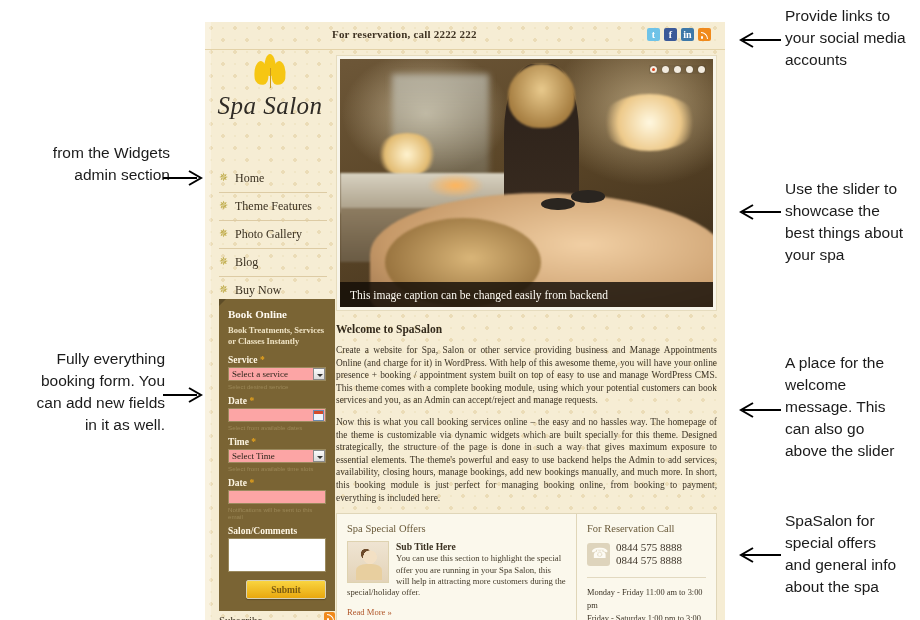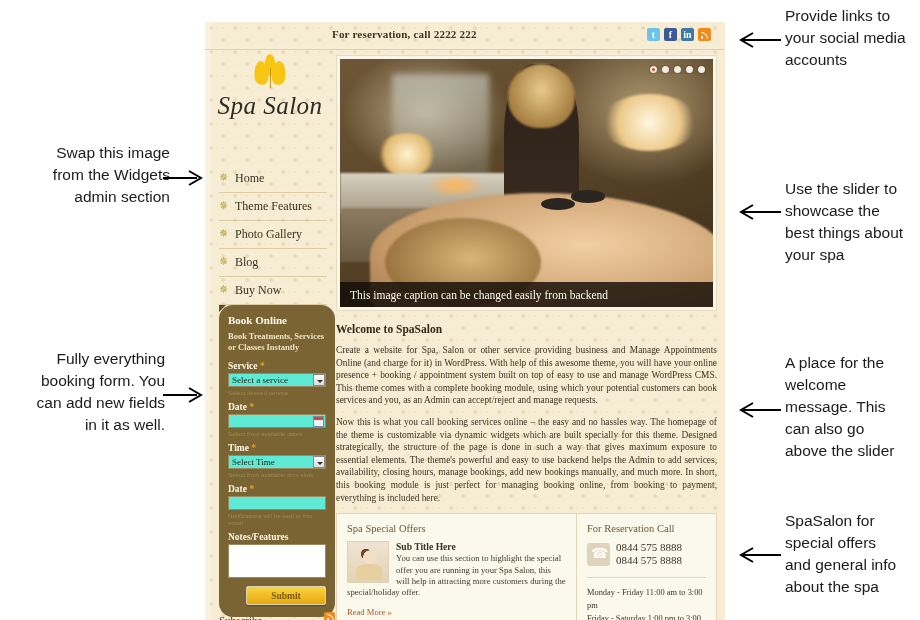--- a/index.html
+++ b/index.html
@@ -53,28 +53,28 @@
   .petalR{right:1px;top:7px;width:14px;height:24px;border-radius:40% 60% 55% 45%/60% 70% 30% 40%;transform:rotate(8deg);}
   .stem{position:absolute;left:16.5px;top:14px;width:1.5px;height:20px;background:#c9991a;}
   .brand{font-family:"Liberation Serif",serif;font-style:italic;font-size:25px;color:#2f2b26;margin-top:4px;letter-spacing:.5px;}
 
   .nav{position:absolute;left:14px;top:115px;width:108px;}
   .nav a{display:block;position:relative;padding:6px 0 6px 16px;font-family:"Liberation Serif",serif;font-size:12px;color:#3a3020;text-decoration:none;border-bottom:1px solid #ddcba4;}
   .nav a:first-child{border-top:none;}
   .star{position:absolute;left:0;top:7px;color:#b9a43a;font-size:11px;line-height:1;}
 
   
-  .book{position:absolute;left:14px;top:255px;width:116px;background:#7a6434;padding:9px 9px 12px 9px;box-sizing:border-box;border-radius:14px;}
+  .book{position:absolute;left:14px;top:249px;width:116px;background:#7a6434;padding:9px 9px 12px 9px;box-sizing:border-box;}
   .book:before{content:"";position:absolute;left:0;top:0;border-top:7px solid #5d4c27;border-right:7px solid transparent;}
   .book h3{margin:0 0 5px 0;font-family:"Liberation Serif",serif;font-size:11px;color:#fffaf0;font-weight:bold;}
   .book .sub{font-family:"Liberation Serif",serif;font-size:8.5px;color:#efe3c4;font-weight:bold;line-height:11px;margin-bottom:8px;}
   .fl{font-family:"Liberation Serif",serif;font-size:9.5px;color:#fff7e4;font-weight:bold;margin:0 0 2px;}
   .req{color:#e8a31c;}
   .hint{font-family:"Liberation Sans",sans-serif;font-size:6.2px;color:#9b8757;margin:2px 0 6px;}
-  .sel,.inp{width:98px;height:14px;box-sizing:border-box;background:#5eead4;border:1px solid #9b8a5e;font-family:"Liberation Serif",serif;font-size:9px;color:#2c2419;padding:0 16px 0 3px;line-height:12px;position:relative;display:block;}
+  .sel,.inp{width:98px;height:14px;box-sizing:border-box;background:#fca5a5;border:1px solid #9b8a5e;font-family:"Liberation Serif",serif;font-size:9px;color:#2c2419;padding:0 16px 0 3px;line-height:12px;position:relative;display:block;}
   .selwrap{position:relative;width:98px;}
   .arrowbtn{position:absolute;right:1px;top:1px;width:12px;height:12px;background:linear-gradient(#fbfbfb,#dcdcdc);border:1px solid #8a8a8a;box-sizing:border-box;}
   .arrowbtn:after{content:"";position:absolute;left:3px;top:5px;border-left:3px solid transparent;border-right:3px solid transparent;border-top:3px solid #333;}
   .calbtn{position:absolute;right:2px;top:2px;width:11px;height:11px;background:#f0f4f9;border:1px solid #6d8bb0;box-sizing:border-box;}
   .calbtn:before{content:"";position:absolute;left:0;top:0;right:0;height:3px;background:#d24b2a;}
   .ta{width:98px;height:34px;background:#fff;border:1px solid #9b8a5e;box-sizing:border-box;display:block;}
   .submit{margin:8px 0 0 18px;width:78px;height:17px;background:linear-gradient(#f9d440,#e9a80e);border:1px solid #d9d2b5;border-radius:2px;font-family:"Liberation Serif",serif;font-weight:bold;font-size:9.5px;color:#7a5a10;display:flex;align-items:center;justify-content:center;box-shadow:0 1px 1px rgba(0,0,0,.25);}
 
   .subs{position:absolute;left:14px;top:560px;width:116px;}
   .subs h4{margin:0;font-family:"Liberation Serif",serif;font-size:11px;color:#3a3020;font-weight:normal;display:inline-block;}
@@ -128,21 +128,20 @@
   .phoneicon{width:23px;height:23px;background:#ded4bc;border-radius:3px;position:relative;flex:none;}
   .phoneicon:after{content:"\260E";position:absolute;left:4px;top:2px;font-size:14px;color:#fdfbf4;}
   .nums{font-family:"Liberation Serif",serif;font-size:11px;color:#3b3226;line-height:13px;}
   .hr{height:1px;background:#e2d9c0;margin:10px 0 8px;}
   .hours{font-family:"Liberation Serif",serif;font-size:8.4px;color:#3d3527;line-height:13px;}
 </style>
 </head>
 <body>
 
 <div class="anno anno-left" style="left:10px;top:142px;width:160px;">
-  <div>Swap this image</div>
   <div>from the Widgets</div>
   <div>admin section</div>
 </div>
 <div class="arrow" style="left:163px;top:168px;width:42px;">
   <svg width="42" height="20" viewBox="0 0 42 20">
       <path d="M0 10 H34" stroke="#000" stroke-width="2" fill="none"></path>
       <path d="M26 3 L38 10 L26 17" stroke="#000" stroke-width="2" fill="none"></path>
     </svg>
 </div>
 
@@ -274,21 +273,21 @@
       <div class="selwrap">
         <div class="sel">Select Time</div>
         <span class="arrowbtn"></span>
       </div>
       <div class="hint">Select from available time slots</div>
 
       <div class="fl"><span>Date</span> <span class="req">*</span></div>
       <div class="inp"></div>
       <div class="hint">Notifications will be sent to this email</div>
 
-      <div class="fl">Notes/Features</div>
+      <div class="fl">Salon/Comments</div>
       <div class="ta"></div>
 
       <div class="submit">Submit</div>
     </div>
 
     <div class="subs">
       <div class="rssbox">
           <span class="rss-glyph"></span>
         </div>
       <h4>Subscribe</h4>

